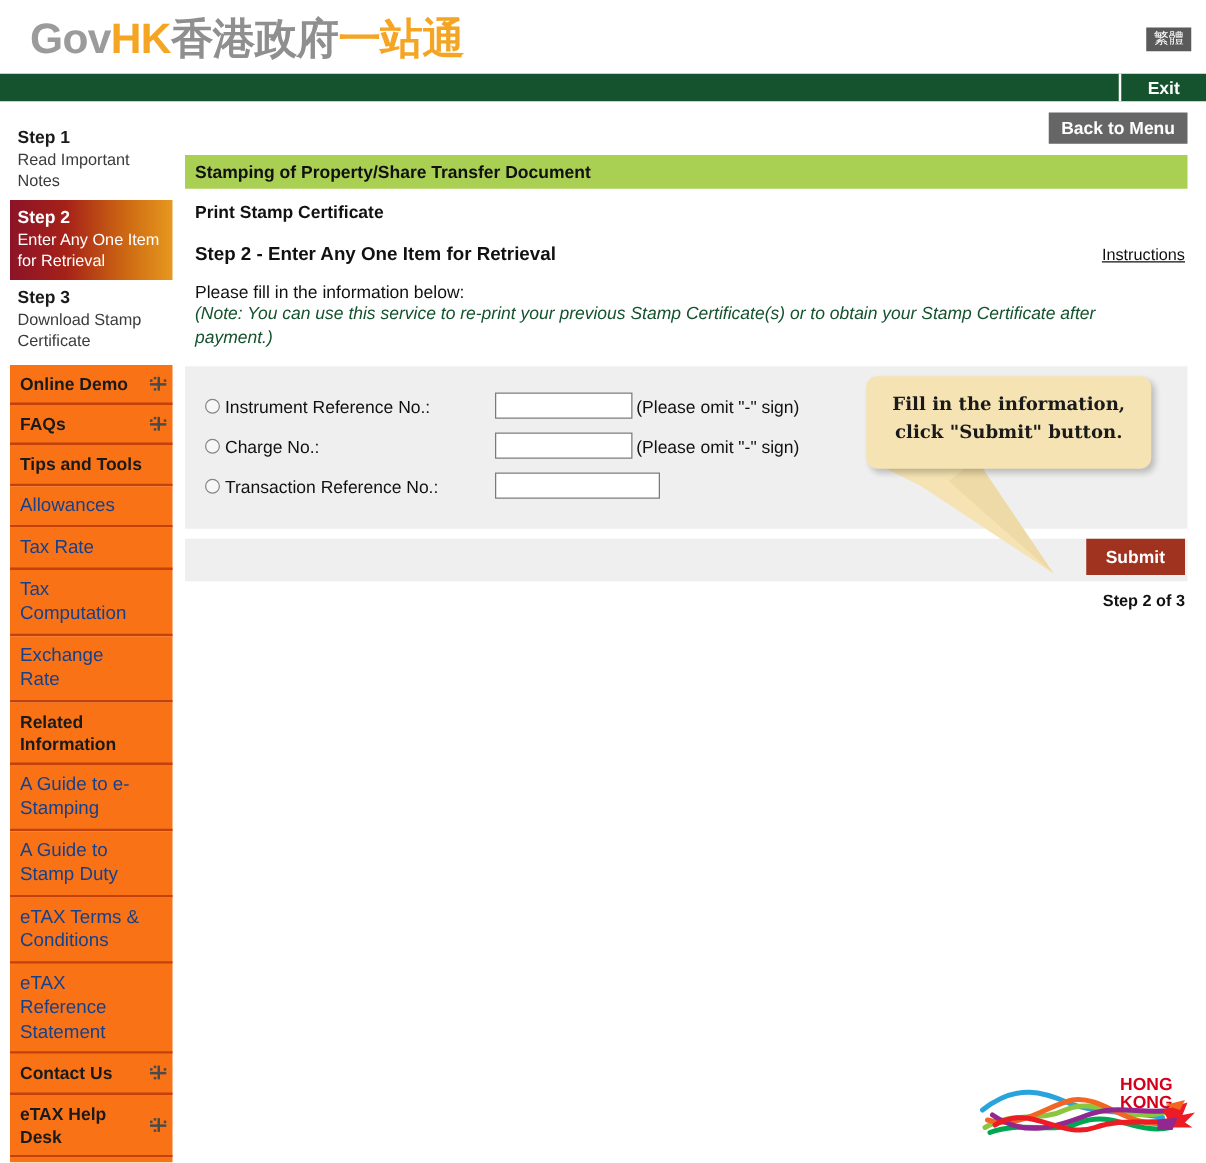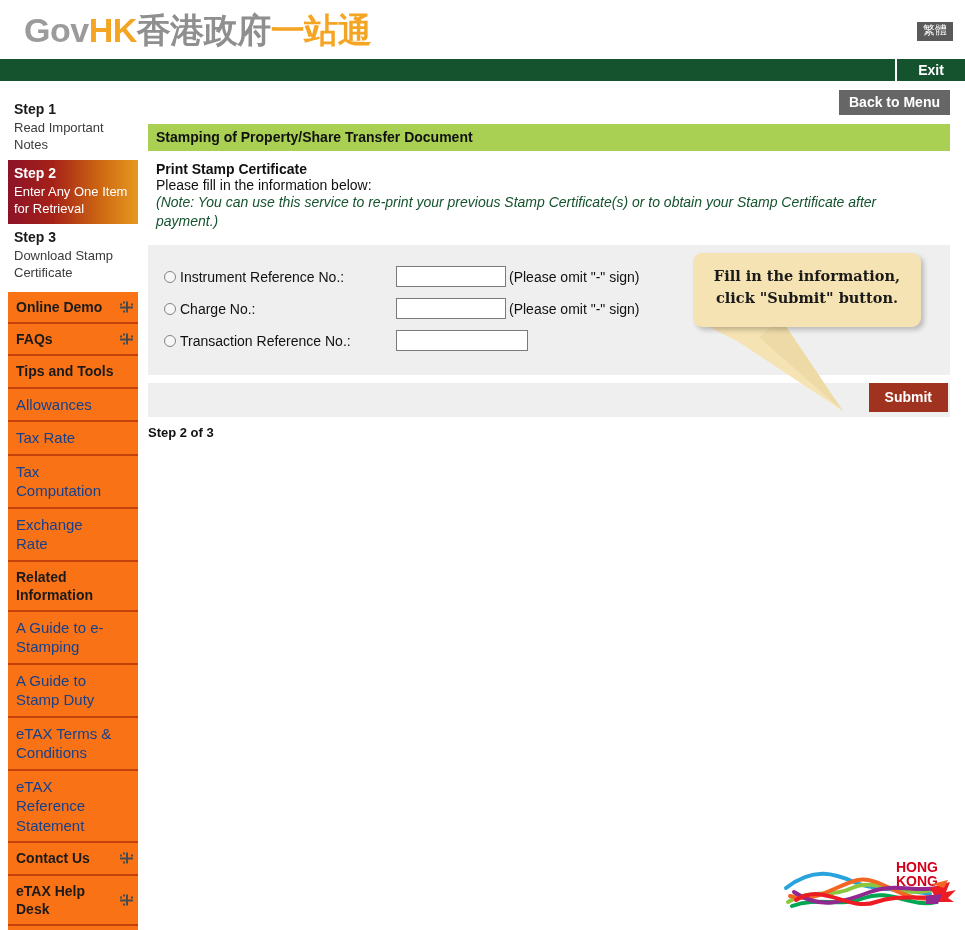--- a/index.html
+++ b/index.html
@@ -200,20 +200,21 @@
   }
   .instructions-link {
     position: absolute;
     right: 2px; top: 1px;
     font-size: 13px;
     color: #111111;
     text-decoration: underline;
     cursor: pointer;
   }
   .fill-text {
+    margin-top: 10px;
     padding-left: 8px;
     font-size: 14px;
     color: #111111;
   }
   .note-text {
     padding-left: 8px;
     padding-right: 8px;
     font-size: 14px;
     font-style: italic;
     color: #14532d;
@@ -299,20 +300,21 @@
     position: absolute;
     right: 2px; top: 0;
     background: #a0331f;
     color: #ffffff;
     font-size: 14px;
     font-weight: bold;
     padding: 6px 16px 7px 16px;
     cursor: pointer;
   }
   .step-count {
+    text-align: right;
     padding-right: 2px;
     margin-top: 8px;
     font-size: 13px;
     font-weight: bold;
     color: #111111;
   }
 
   
   .hk-brand {
     position: absolute;
@@ -428,20 +430,24 @@
   <div class="main">
 
     <div class="back-row">
       <div class="back-btn">Back to Menu</div>
     </div>
 
     <div class="title-bar">Stamping of Property/Share Transfer Document</div>
 
     <div class="subtitle">Print Stamp Certificate</div>
 
+    <div class="step-head-row">
+      <span class="step-head">Step 2 - Enter Any One Item for Retrieval</span>
+      <span class="instructions-link">Instructions</span>
+    </div>
 
     <div class="fill-text">Please fill in the information below:</div>
     <div class="note-text">(Note: You can use this service to re-print your previous Stamp Certificate(s) or to obtain your Stamp Certificate after payment.)</div>
 
     <div class="form-panel">
       <div id="form-rows">
           <div class="form-row">
             <span class="radio"></span>
             <span class="rlabel">Instrument Reference No.:</span>
             <input type="text" class="txtbox w1" style="">

